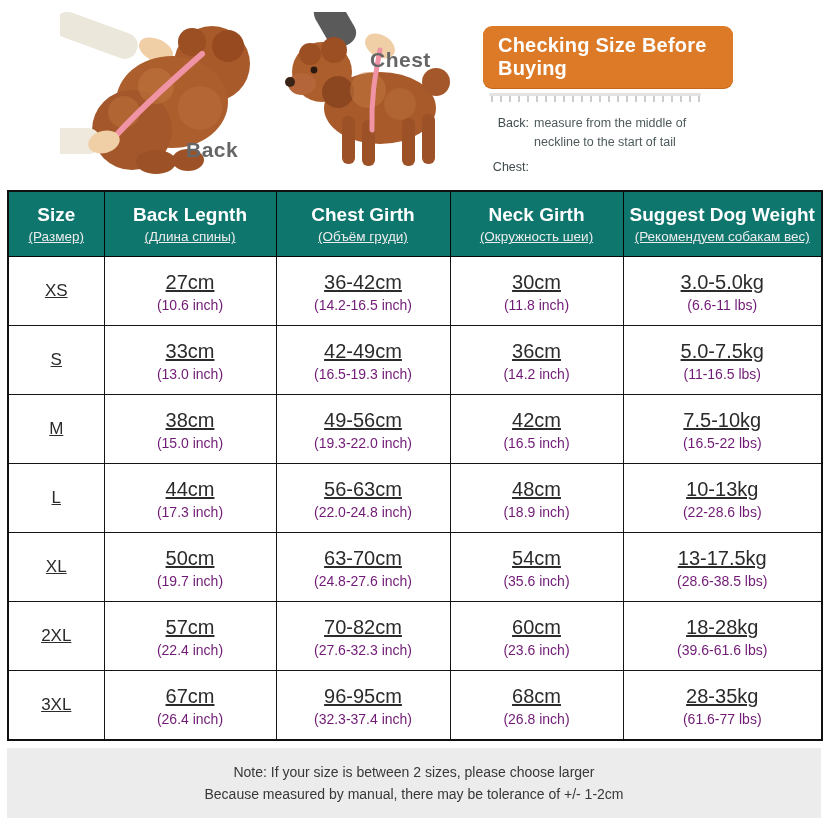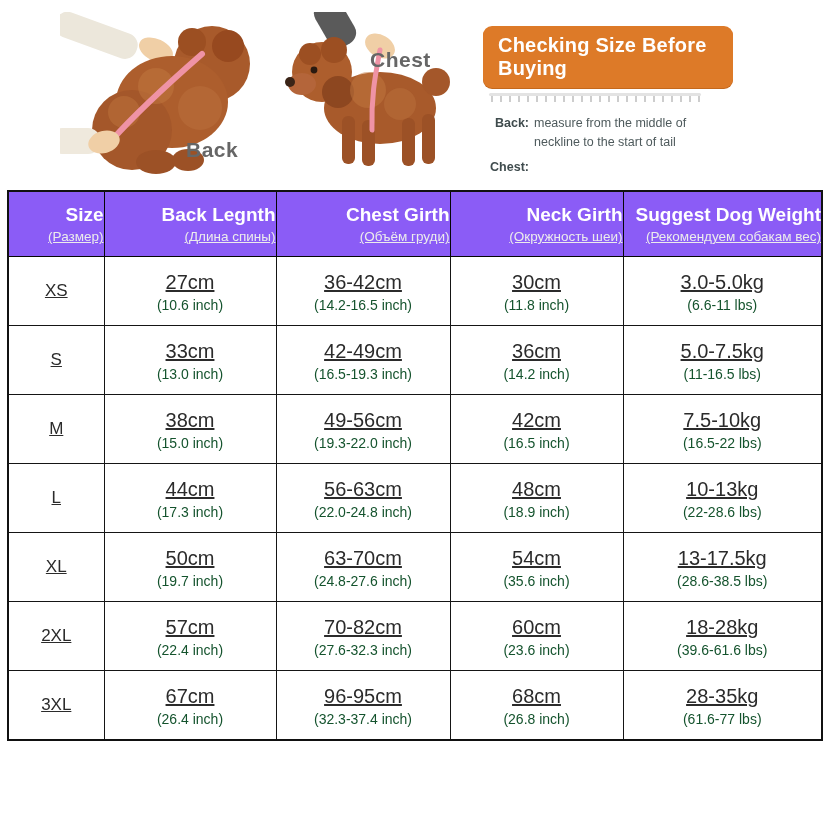--- a/index.html
+++ b/index.html
@@ -18,34 +18,34 @@
 
   .guide{position:absolute;left:483px;top:26px;width:250px;}
   .banner{display:inline-block;background:#dd7a28;color:#fff;font-weight:bold;font-size:20px;
           padding:8px 15px;border-radius:9px;box-shadow:0 1px 0 #c4681c;letter-spacing:.2px;}
   .ruler{margin:5px 0 0 6px;width:212px;height:9px;position:relative;}
   .ruler .bar{position:absolute;left:0;top:0;width:100%;height:3px;background:#e3e3e3;border-radius:2px;}
   .ruler .ticks{position:absolute;left:2px;top:3px;width:100%;height:6px;
         background:repeating-linear-gradient(90deg,#cdcdcd 0 2px,transparent 2px 9px);}
   .instructions{margin-top:12px;display:grid;grid-template-columns:46px 1fr;column-gap:5px;row-gap:6px;
         font-size:12.5px;line-height:1.5;color:#4e5a5c;width:252px;}
-  .instructions .lbl{font-weight:bold;text-align:right;color:#3f4b4d;white-space:nowrap;}
+  .instructions .lbl{font-weight:normal;text-align:right;color:#3f4b4d;white-space:nowrap;}
   .instructions .txt{text-align:left;}
 
   
   table.size{position:absolute;left:7px;top:190px;width:814px;border-collapse:collapse;table-layout:fixed;
         border:2px solid #111;}
   table.size col.c0{width:96px;} table.size col.c1{width:172px;} table.size col.c2{width:174px;}
   table.size col.c3{width:173px;} table.size col.c4{width:199px;}
-  table.size th{background:#8b5cf6;border:1px solid #060606;height:64px;padding:0;text-align:right;vertical-align:middle;}
+  table.size th{background:#0f766e;border:1px solid #060606;height:64px;padding:0;text-align:center;vertical-align:middle;}
   table.size th .en{color:#fff;font-weight:bold;font-size:19px;line-height:1.15;}
   table.size th .ru{color:#ececec;font-weight:normal;font-size:13.5px;margin-top:4px;text-decoration:underline;}
   table.size td{border:1px solid #151515;height:68px;padding:0;text-align:center;vertical-align:middle;background:#fff;}
   td .main{display:block;font-size:20px;color:#2b2b2b;line-height:1.25;text-decoration:underline;}
-  td .sub{display:block;font-size:14px;color:#14532d;margin-top:2px;}
+  td .sub{display:block;font-size:14px;color:#701a75;margin-top:2px;}
   td.sizecell .main{font-size:17px;}
 
   
   .note{position:absolute;left:7px;top:748px;width:814px;height:70px;background:#ececec;
         display:flex;flex-direction:column;align-items:center;justify-content:center;gap:6px;
         font-size:14px;color:#383838;}
 </style>
 </head>
 <body>
 
@@ -301,14 +301,18 @@
         <span class="sub">(26.8 inch)</span>
           </td>
       <td>
         <span class="main">28-35kg</span>
         <span class="sub">(61.6-77 lbs)</span>
           </td>
     </tr>
   </tbody>
   </table>
 
+  <div class="note" style="background: rgb(236, 236, 236);">
+    <span>Note: If your size is between 2 sizes, please choose larger</span>
+    <span>Because measured by manual, there may be tolerance of +/- 1-2cm</span>
+  </div>
 
 </div>
 
 </body></html>

